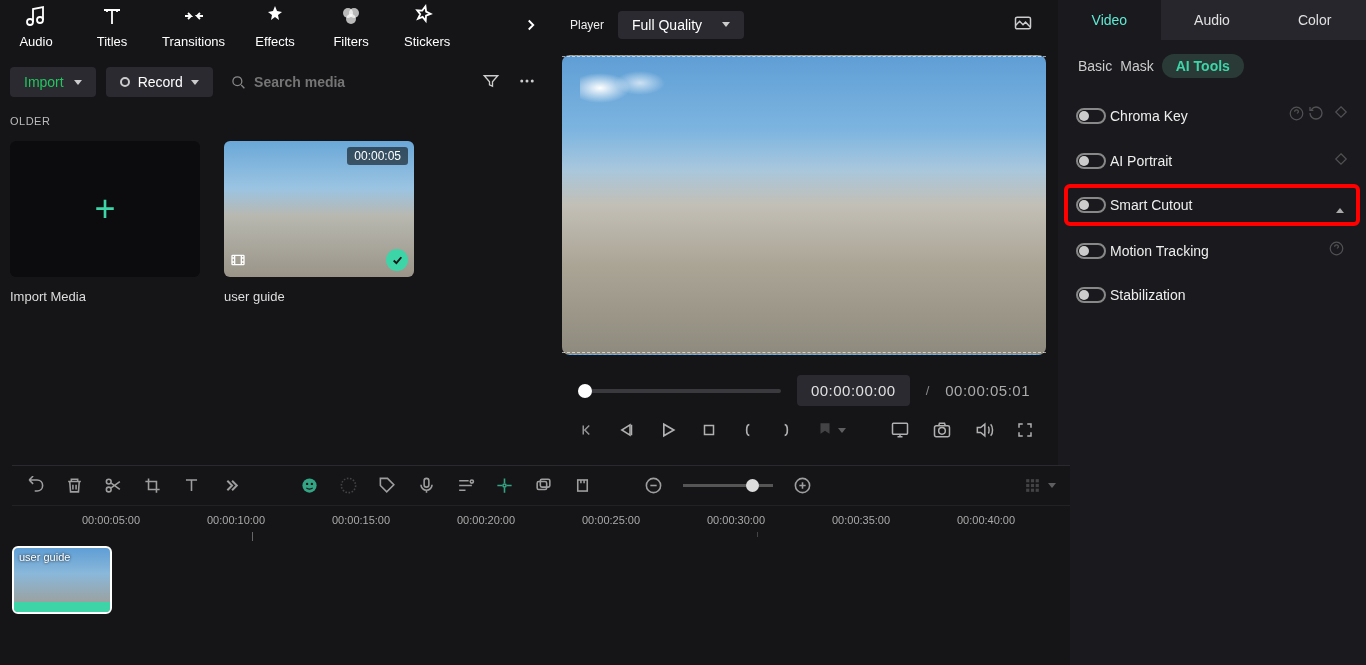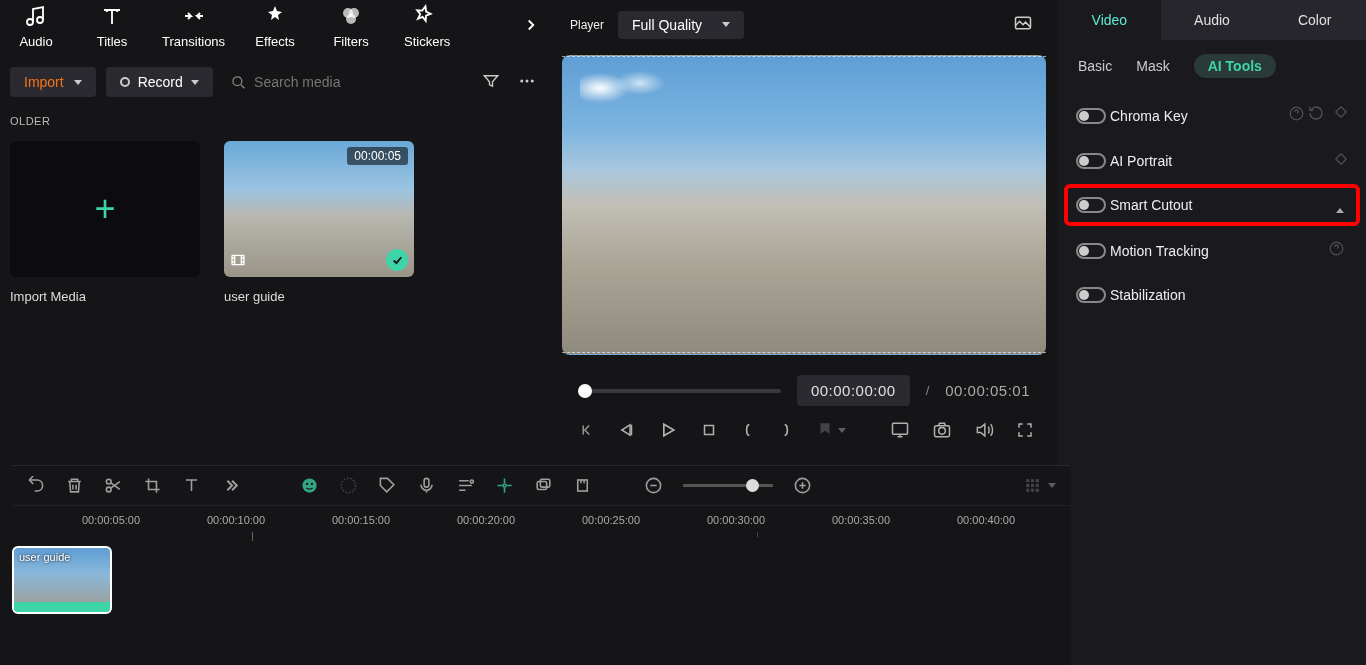--- a/index.html
+++ b/index.html
@@ -12,25 +12,25 @@
 
 
 .top-toolbar { display: flex; align-items: center; padding: 4px 10px 12px; gap: 24px; }
 .toolbar-item { display: flex; flex-direction: column; align-items: center; gap: 6px; cursor: pointer; min-width: 52px; }
 .toolbar-item svg { width: 24px; height: 24px; }
 .toolbar-item span { font-size: 13px; color: #fff; }
 .toolbar-more { margin-left: auto; cursor: pointer; }
 
 
 .sub-toolbar { display: flex; align-items: center; gap: 10px; padding: 6px 10px 14px; }
-.dropdown-btn { background: #2a2a30; border: none; color: #f97316; padding: 7px 14px; border-radius: 4px; cursor: pointer; display: flex; align-items: center; gap: 10px; font-size: 14px; }
+.dropdown-btn { background: #2a2a30; border: none; color: #22c55e; padding: 7px 14px; border-radius: 4px; cursor: pointer; display: flex; align-items: center; gap: 10px; font-size: 14px; }
 .record-btn { background: #2a2a30; border: none; color: #fff; padding: 7px 14px; border-radius: 4px; cursor: pointer; display: flex; align-items: center; gap: 8px; font-size: 14px; }
 .record-dot { width: 10px; height: 10px; border: 2px solid #ccc; border-radius: 50%; }
 .search-wrap { display: flex; align-items: center; gap: 8px; padding: 0 8px; flex: 1; }
-.search-wrap input { background: transparent; border: none; color: #ffffff; outline: none; font-size: 14px; width: 100%; }
+.search-wrap input { background: transparent; border: none; color: #ffffff; outline: none; font-size: 14px; width: 100%; font-weight: bold; }
 .filter-btn, .more-dots { cursor: pointer; padding: 4px; }
 
 
 .folder-label { font-size: 11px; padding: 4px 10px; color: #bbb; letter-spacing: 0.5px; }
 .media-grid { display: flex; gap: 24px; padding: 10px; }
 .media-item { width: 190px; }
 .media-thumb { width: 100%; height: 136px; background: #0c0c0e; border-radius: 6px; display: flex; align-items: center; justify-content: center; position: relative; overflow: hidden; }
 .add-plus { color: #3dd4a8; font-size: 36px; font-weight: 200; }
 .media-video { background: linear-gradient(to bottom, #6aa8d8 0%, #9bc4e2 35%, #b8b8b0 55%, #9a9488 100%); }
 .duration-badge { position: absolute; top: 6px; right: 6px; background: rgba(0,0,0,0.55); color: #fff; padding: 2px 7px; border-radius: 3px; font-size: 12px; }
@@ -57,21 +57,21 @@
 .time-sep { color: #888; }
 .time-dur { color: #aaa; font-size: 15px; letter-spacing: 0.5px; }
 .control-buttons { display: flex; align-items: center; gap: 22px; }
 .ctrl-btn { cursor: pointer; display: flex; align-items: center; opacity: 0.85; }
 .spacer { flex: 1; }
 
 
 .r-tabs-top { display: flex; height: 40px; }
 .r-tab-top { flex: 1; display: flex; align-items: center; justify-content: center; cursor: pointer; font-size: 14px; background: #26262c; }
 .r-tab-top.active { background: #1a1a1e; color: #5eead4; }
-.r-tabs-sub { display: flex; align-items: center; gap: 24px; padding: 14px 20px 12px; }
+.r-tabs-sub { display: flex; align-items: center; gap: 8px; padding: 14px 20px 12px; }
 .r-tab-sub { cursor: pointer; font-size: 14px; color: #ccc; }
 .r-tab-sub.active { background: #2a3a36; color: #3dd4a8; padding: 4px 14px; border-radius: 14px; font-weight: bold; }
 
 .ai-list { padding: 4px 8px; display: flex; flex-direction: column; gap: 6px; }
 .ai-item { display: flex; align-items: flex-end; gap: 4px; padding: 11px 10px; border-radius: 4px; }
 .ai-item.highlighted { outline: 4px solid #ff0000; outline-offset: -2px; }
 .toggle { width: 30px; height: 16px; border: 2px solid #888; border-radius: 10px; position: relative; flex-shrink: 0; cursor: pointer; }
 .toggle::after { content: ''; position: absolute; width: 10px; height: 10px; background: #ccc; border-radius: 50%; top: 1px; left: 1px; }
 .ai-label { flex: 1; font-size: 14px; color: #eee; }
 .ai-icons { display: flex; gap: 10px; margin-left: auto; }

